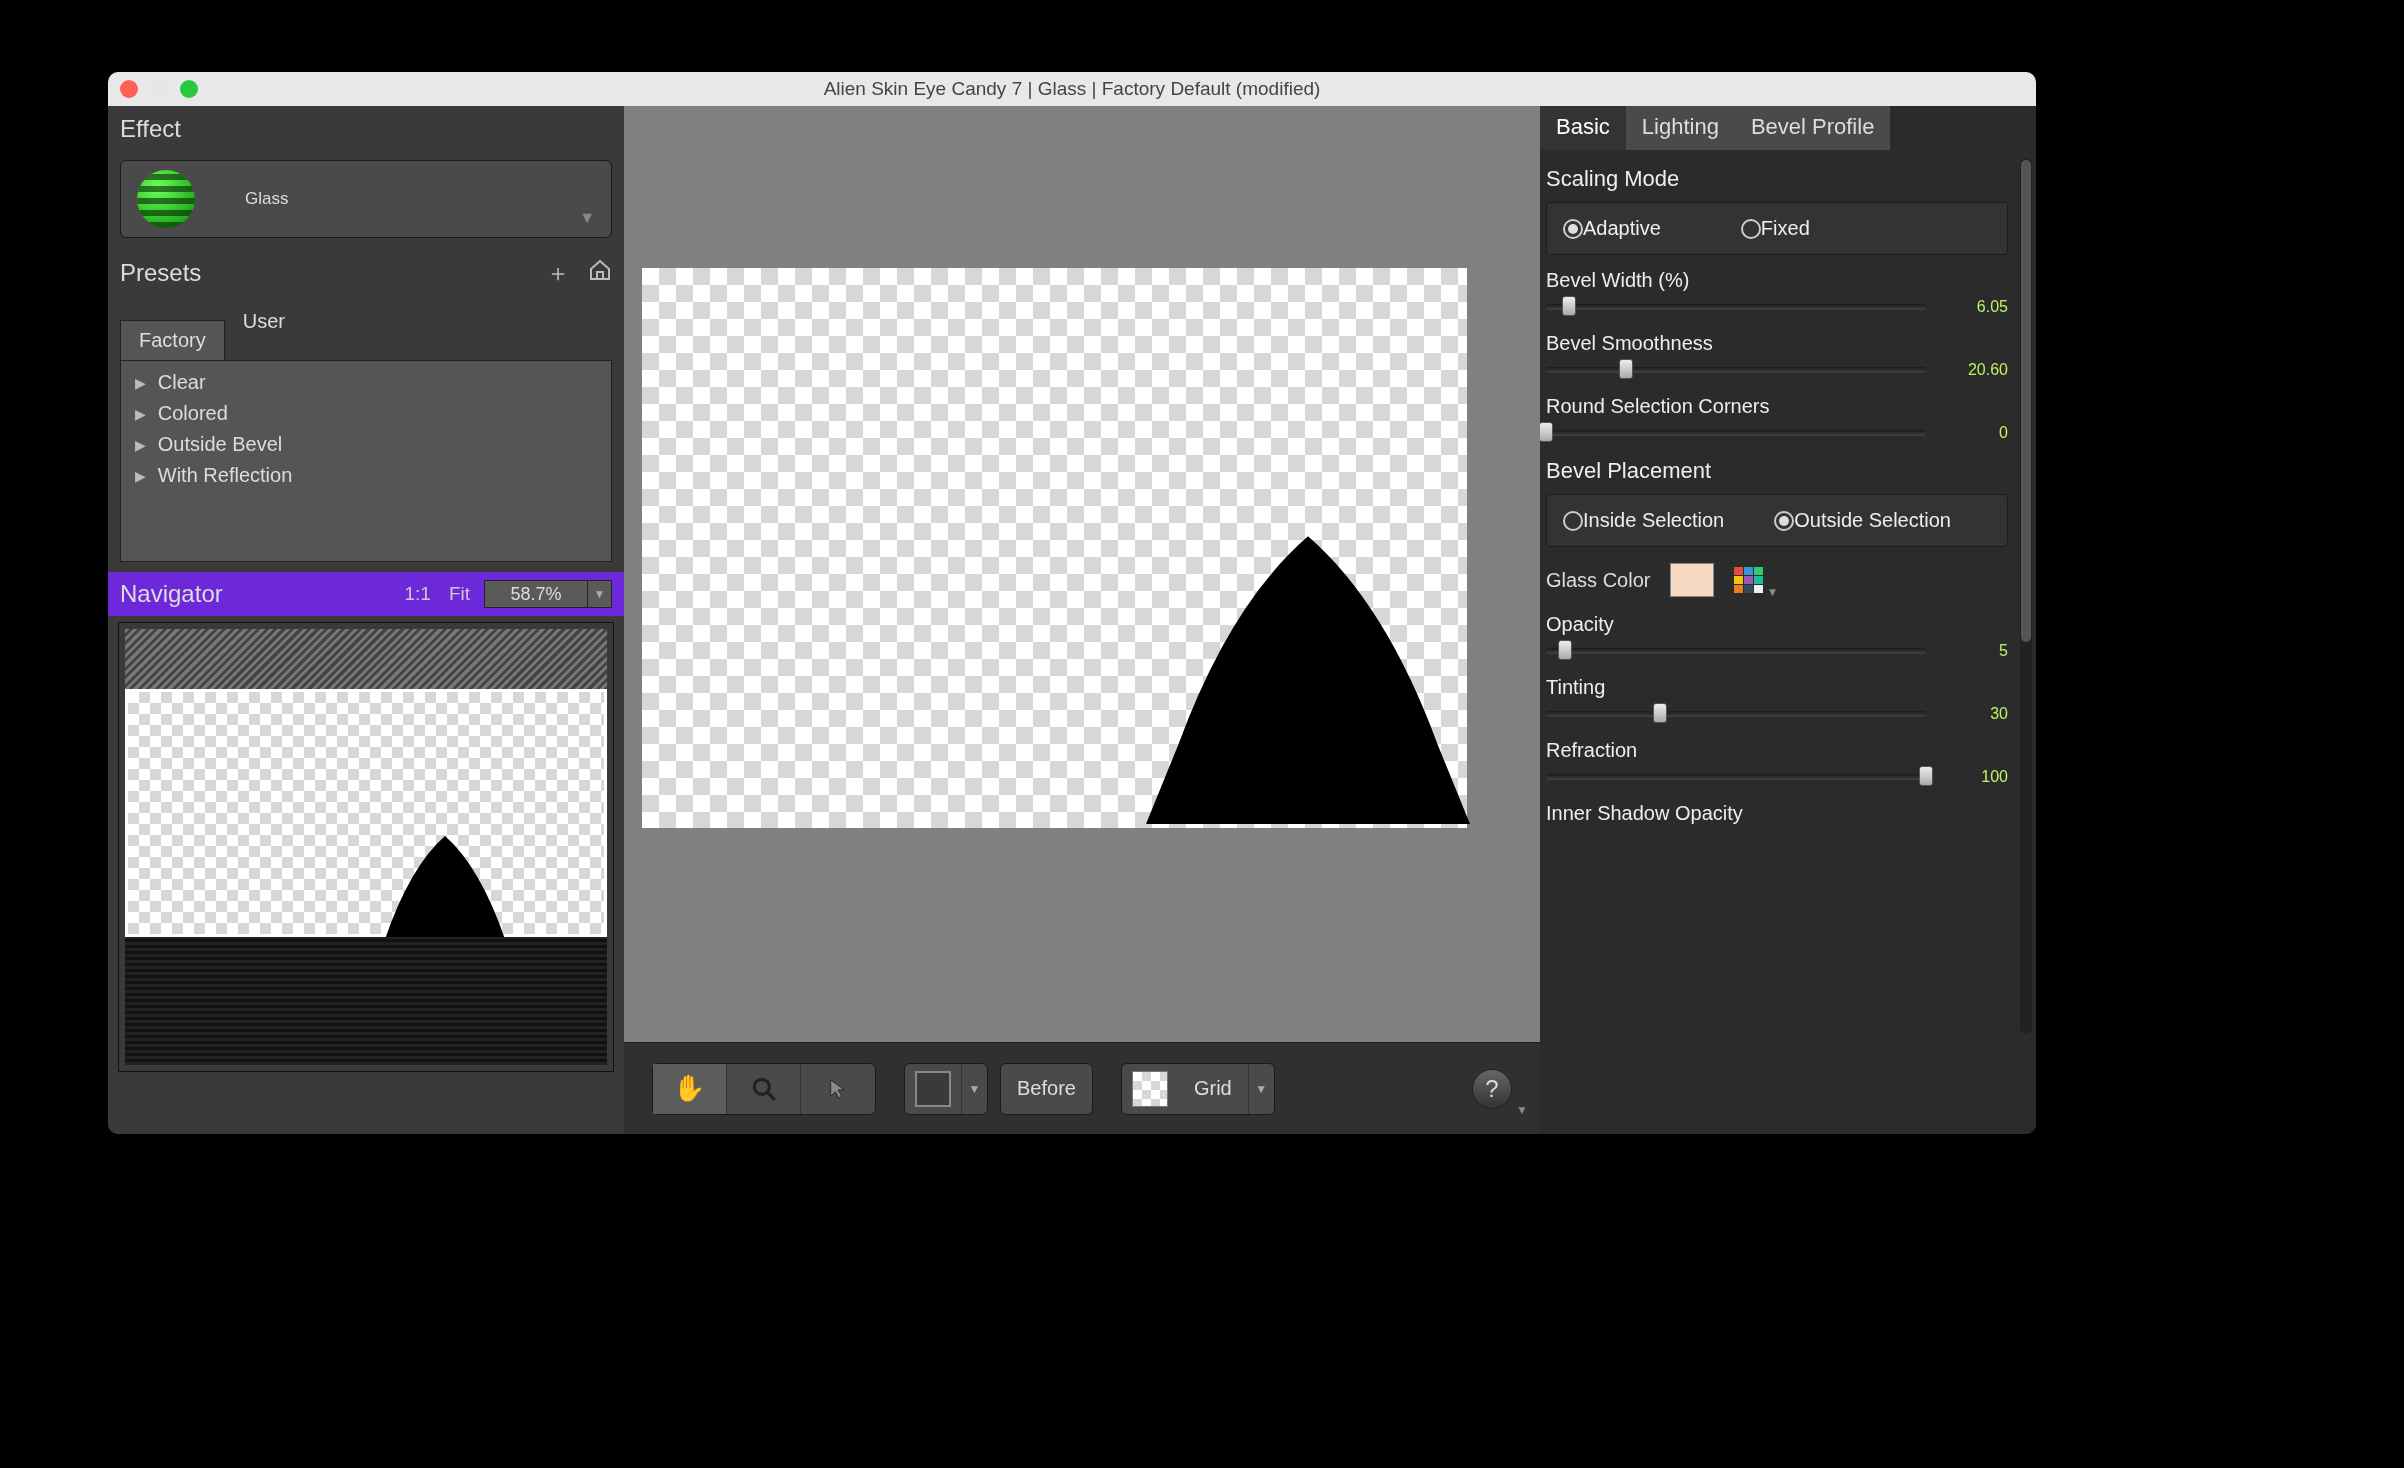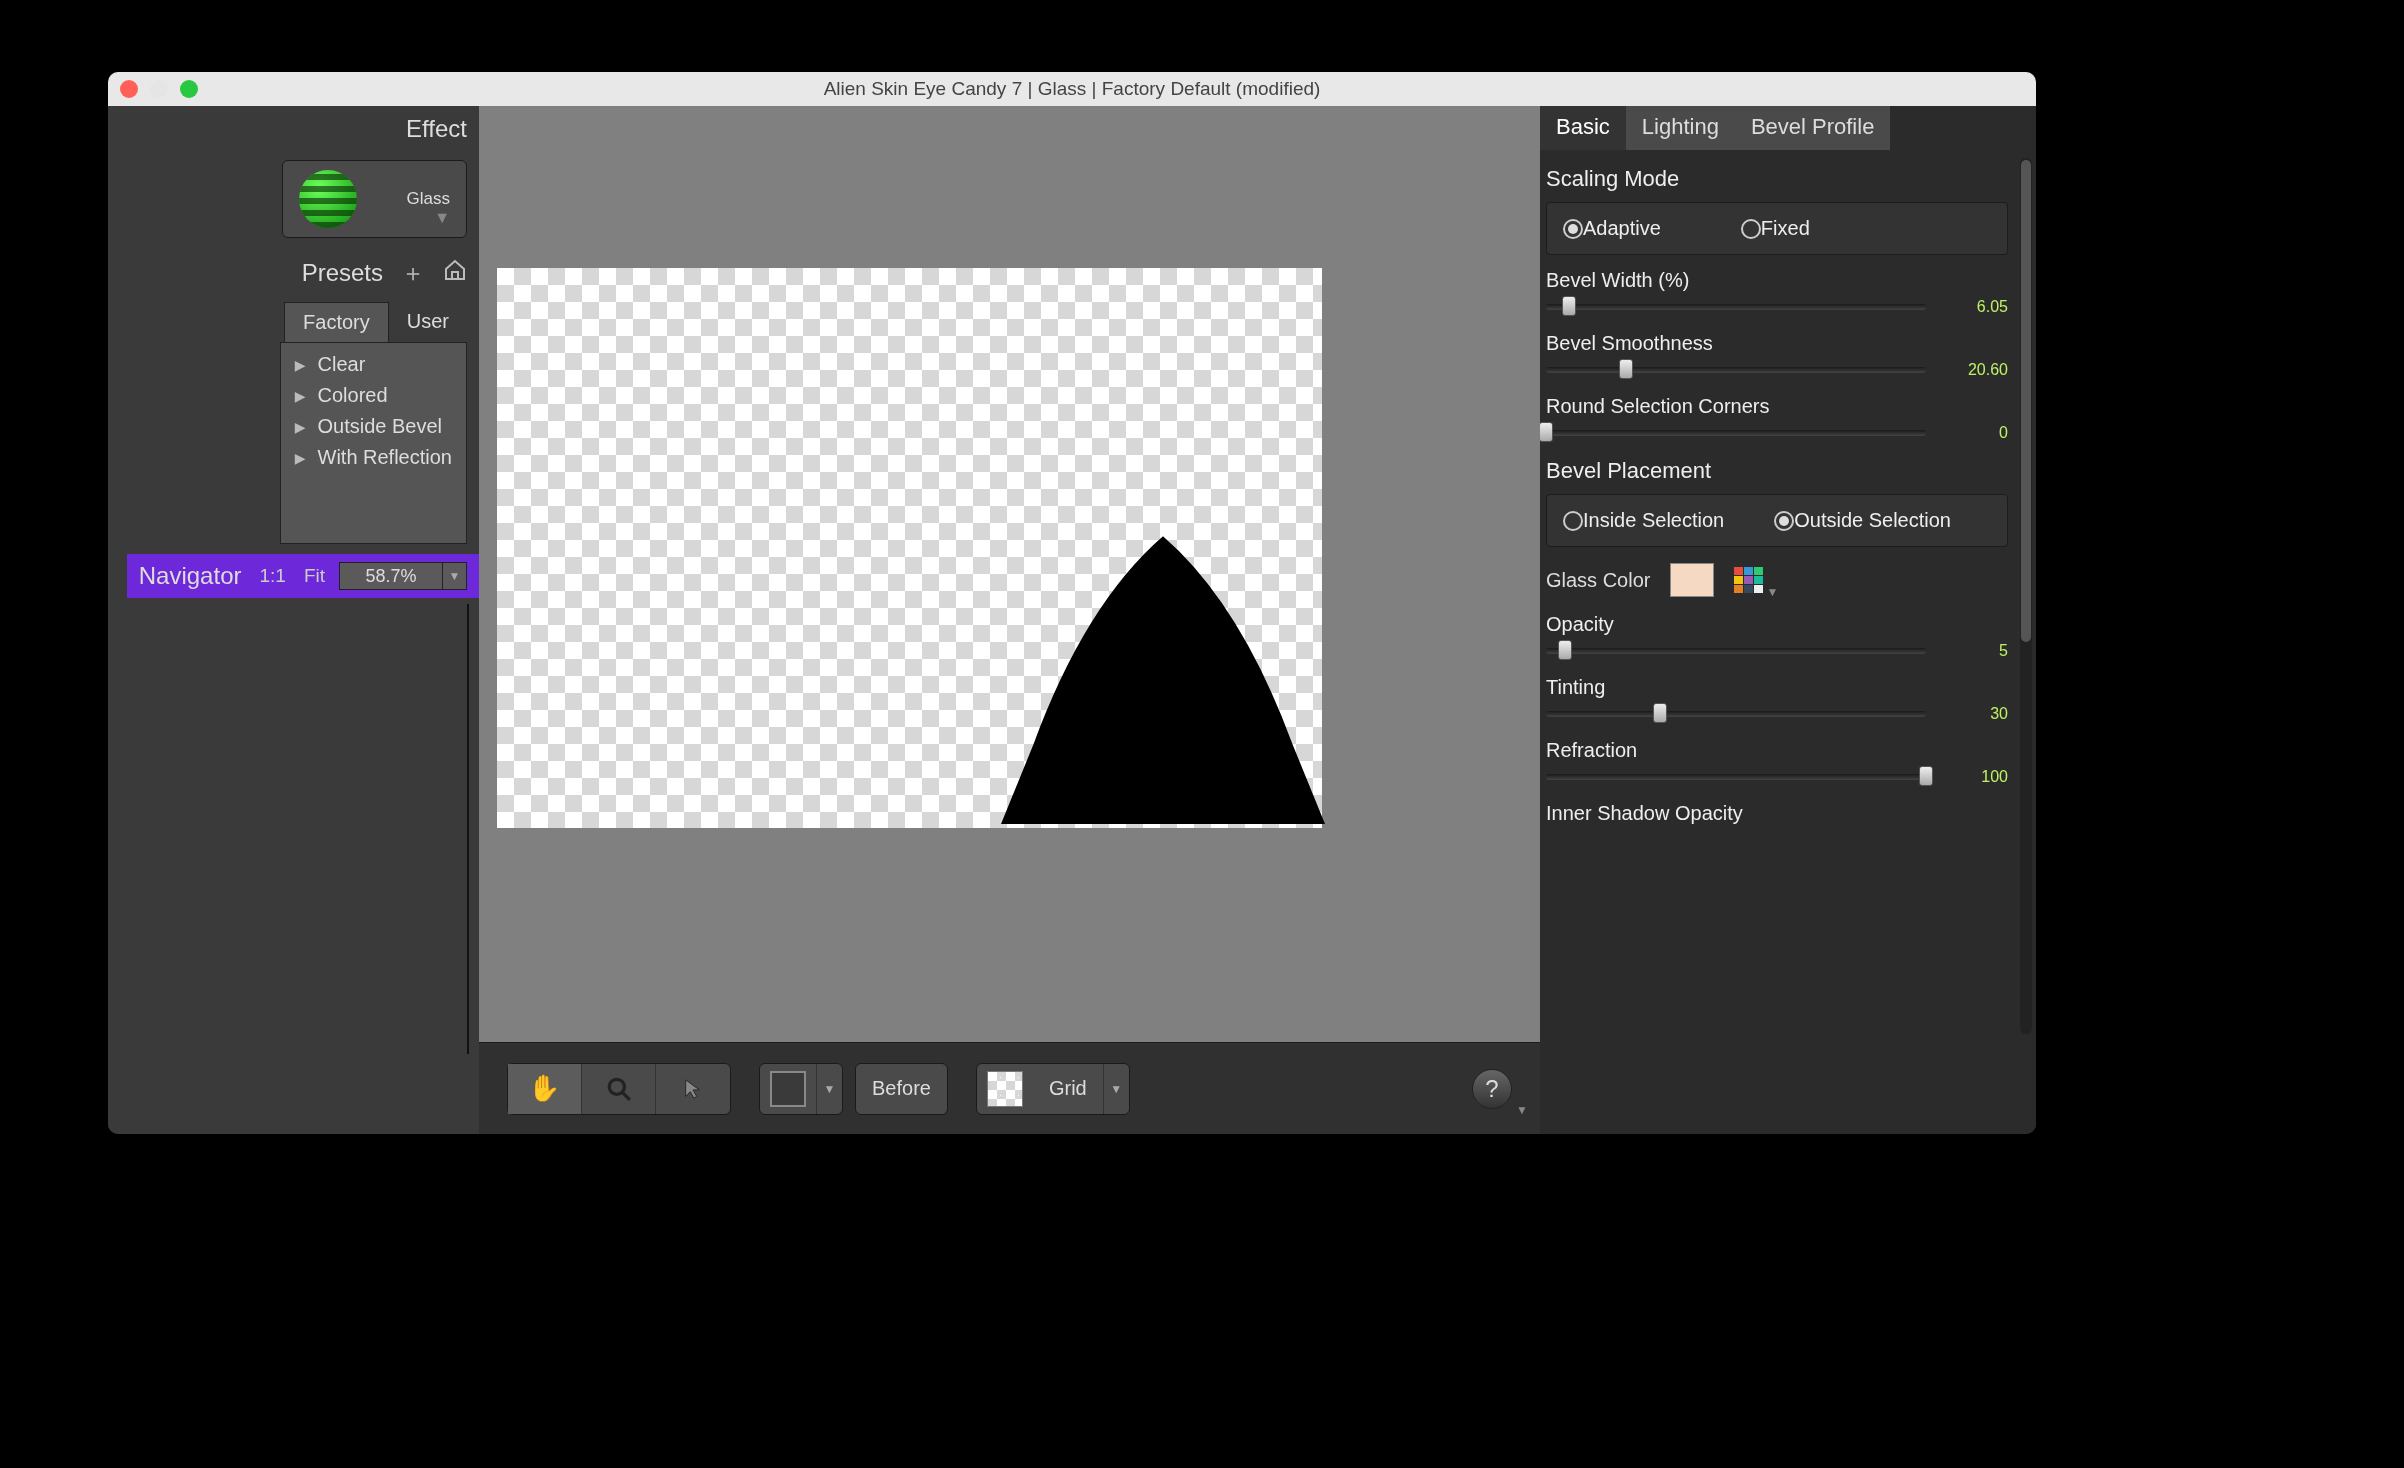--- a/index.html
+++ b/index.html
@@ -4,37 +4,37 @@
 <style>
 * { box-sizing: border-box; margin: 0; padding: 0; font-family: -apple-system, Helvetica, Arial, sans-serif; }
 body { background: #000; width: 2404px; height: 1468px; position: relative; }
 .window { position: absolute; left: 108px; top: 72px; width: 1928px; height: 1062px; background: #2b2b2b; border-radius: 10px; overflow: hidden; box-shadow: 0 20px 60px rgba(0,0,0,0.6); }
 .titlebar { height: 34px; background: #e8e8e8; display: flex; align-items: center; padding: 0 12px; position: relative; }
 .traffic { display: flex; gap: 12px; }
 .traffic span { width: 18px; height: 18px; border-radius: 50%; }
 .title { position: absolute; left: 0; right: 0; text-align: center; font-size: 19px; color: #444; }
 
 .content { display: flex; height: calc(100% - 34px); }
-.left { width: 371px; background: #3a3a3a; display: flex; flex-direction: column; align-items: flex-end; }
+.left { width: 516px; background: #3a3a3a; display: flex; flex-direction: column; }
 .center { flex: 1; background: #808080; display: flex; flex-direction: column; }
 .right { width: 496px; background: #2b2b2b; display: flex; flex-direction: column; position: relative; }
 
 .section-header { height: 46px; display: flex; align-items: center; padding: 0 12px; font-size: 24px; color: #ddd; background: #3a3a3a; }
 .section-header .spacer { flex: 1; }
 .header-icon { color: #bbb; font-size: 24px; margin-left: 18px; cursor: pointer; }
 
 .effect-dropdown { margin: 8px 12px 12px; height: 78px; background: #4a4a4a; border: 1px solid #1a1a1a; border-radius: 6px; display: flex; align-items: center; padding: 0 16px; position: relative; cursor: pointer; }
 .effect-icon { width: 58px; height: 58px; border-radius: 50%; background: radial-gradient(circle at 35% 30%, #6dff5a, #0a8a0a); margin-right: 50px; position: relative; overflow: hidden; }
 .effect-icon::after { content:""; position:absolute; inset:0; background: repeating-linear-gradient(0deg, rgba(0,40,0,0.6) 0 6px, transparent 6px 12px); }
 .effect-name { color: #ddd; font-size: 17px; }
 .effect-chevron { position: absolute; right: 16px; bottom: 10px; color: #888; }
 
 .preset-tabs { margin: 6px 12px 0; display: flex; }
 .preset-tab { padding: 8px 18px; font-size: 20px; color: #ddd; cursor: pointer; }
-.preset-tab.active { background: #555; border-top: 1px solid #222; border-left: 1px solid #222; border-right: 1px solid #222; }
+.preset-tab.active { background: #555; border-top: 1px solid #222; border-left: 1px solid #222; border-right: 1px solid #222; margin-top: 18px; }
 .preset-list { margin: 0 12px 10px; background: #555; border: 1px solid #222; padding: 6px 0 70px; }
 .preset-item { display: flex; align-items: center; padding: 4px 14px; font-size: 20px; color: #ddd; cursor: pointer; }
 .preset-item .tri { color: #bbb; margin-right: 12px; font-size: 14px; }
 
 .nav-header { height: 44px; display: flex; align-items: center; padding: 0 12px; color: #ddd; background: #6d28d9; }
 .nav-header .title2 { font-size: 24px; }
 .nav-header .spacer { flex: 1; }
 .nav-btn { font-size: 19px; color: #ccc; margin-left: 18px; cursor: pointer; }
 .zoom-sel { margin-left: 14px; width: 104px; height: 28px; background: #5a5a5a; border: 1px solid #222; display: flex; align-items: center; justify-content: center; font-size: 18px; color: #ddd; }
 .zoom-chevron { width: 24px; height: 28px; background: #5a5a5a; border: 1px solid #222; border-left: 0; display:flex; align-items:center; justify-content:center; color:#aaa; font-size:12px; }

